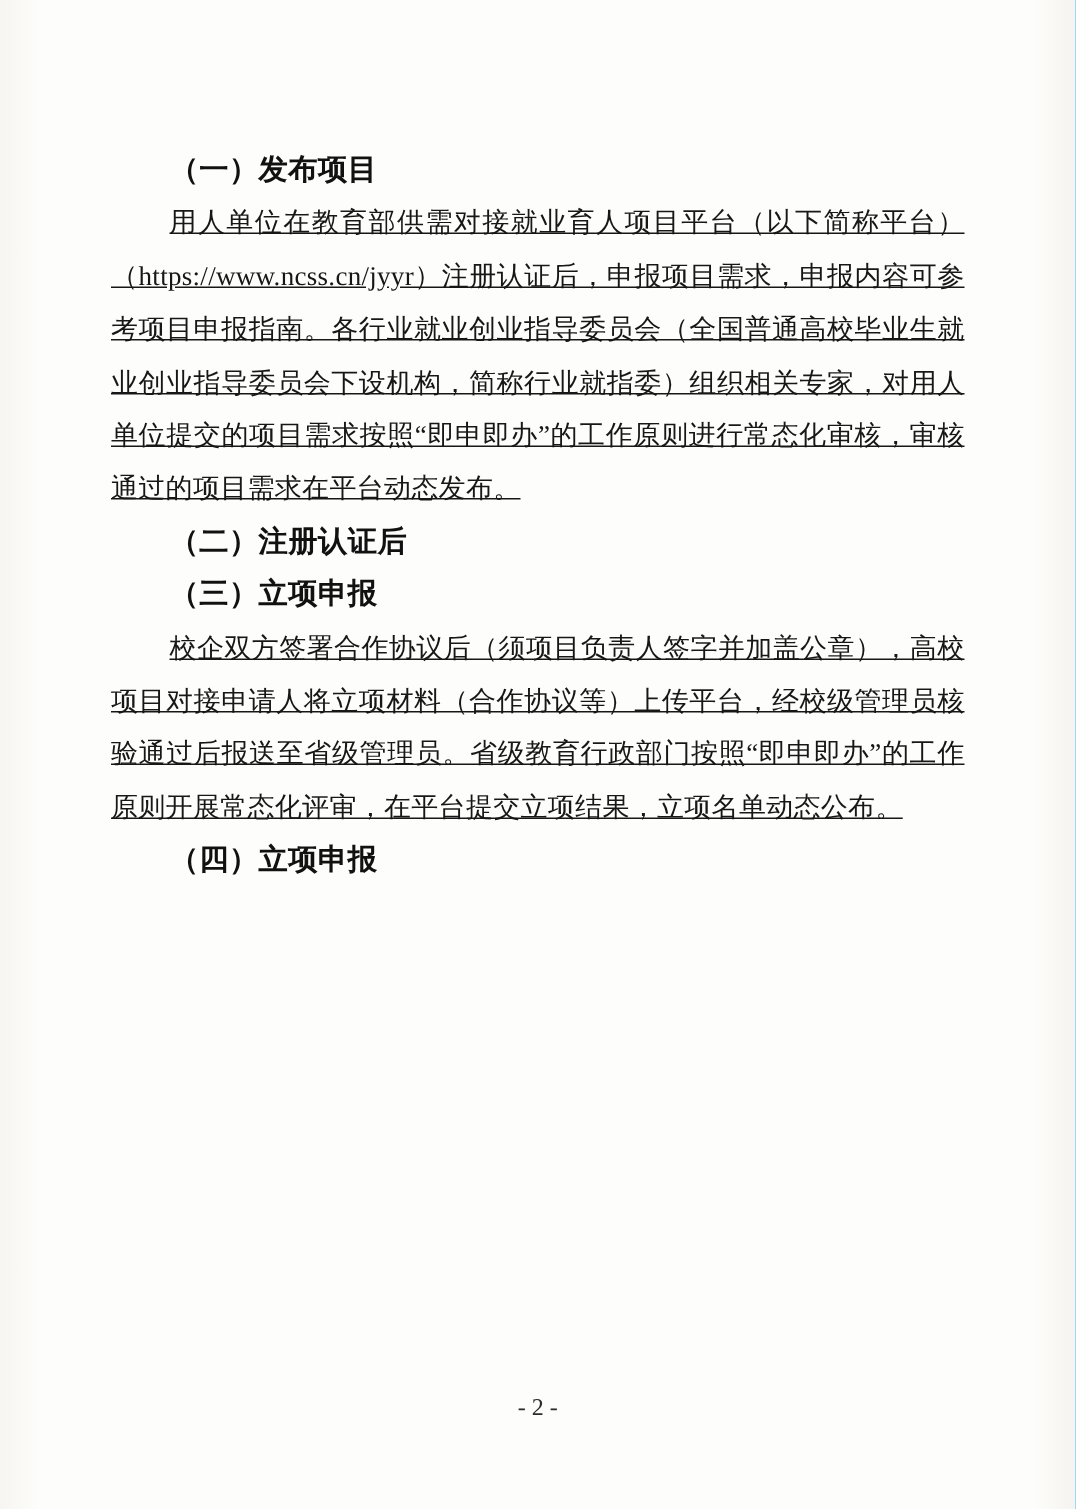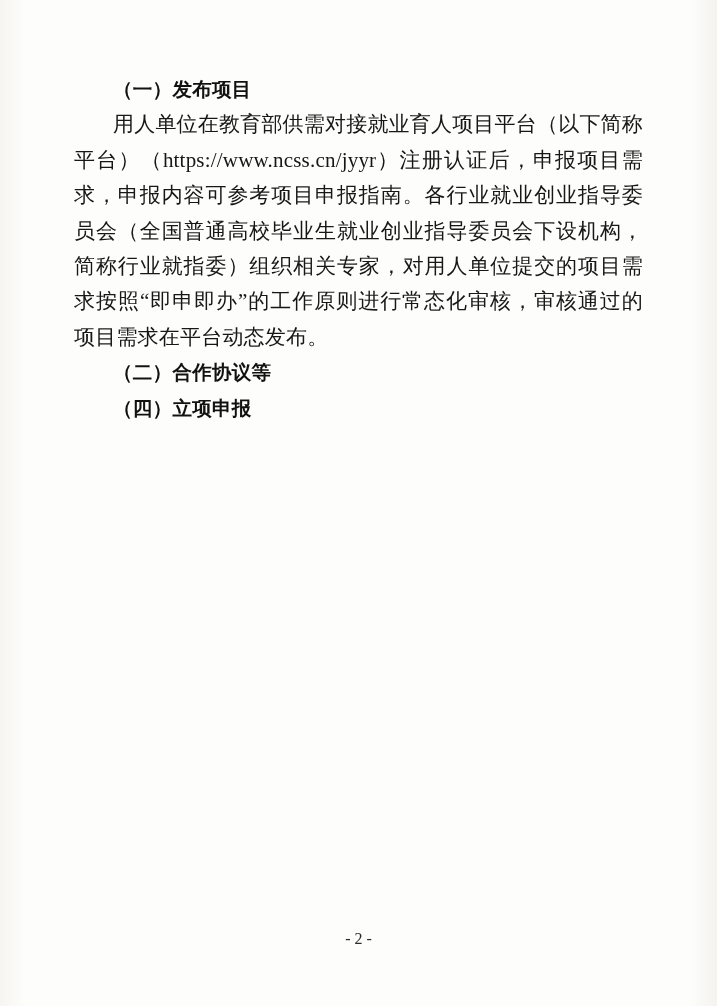--- a/index.html
+++ b/index.html
@@ -12,43 +12,44 @@
     background: #ffffff;
     font-family: "Liberation Serif", serif;
     overflow: hidden;
   }
   .page {
     position: relative;
     width: 717px;
     height: 1006px;
     background: #0ea5e9;
     box-sizing: border-box;
-    padding: 72px 74px 60px 74px;
+    padding: 96px 74px 60px 74px;
   }
   
   .page::before {
     content: "";
     position: absolute;
     left: 0; top: 0; right: 0; bottom: 0;
     background: linear-gradient(90deg, #f6f5f1 0px, #fdfdfb 26px, #fdfdfb 690px, #f4f3ef 717px);
     pointer-events: none;
     z-index: 0;
   }
   .content {
     position: relative;
     z-index: 1;
   }
   .para {
-    font-size: 21px;
+    font-size: 18px;
     line-height: 35.4px;
     color: #171717;
     text-align: justify;
     text-justify: inter-ideograph;
     margin: 0;
     letter-spacing: 0.2px;
+    text-decoration: underline;
   }
   .para.indent {
     text-indent: 39px;
   }
   .heading {
     font-family: "Liberation Sans", sans-serif;
     font-weight: bold;
     font-size: 19.5px;
     line-height: 35.4px;
     color: #111111;
@@ -70,21 +71,23 @@
 </style>
 </head>
 <body>
 
 <div class="page">
   <div class="content">
 
     <p class="heading">（一）发布项目</p>
     <p class="para indent">用人单位在教育部供需对接就业育人项目平台（以下简称平台）（https://www.ncss.cn/jyyr）注册认证后，申报项目需求，申报内容可参考项目申报指南。各行业就业创业指导委员会（全国普通高校毕业生就业创业指导委员会下设机构，简称行业就指委）组织相关专家，对用人单位提交的项目需求按照“即申即办”的工作原则进行常态化审核，审核通过的项目需求在平台动态发布。</p>
 
-    <p class="heading">（二）合作协议等</p>
+    <p class="heading">（二）注册认证后</p>
 
+    <p class="heading">（三）立项申报</p>
+    <p class="para indent">校企双方签署合作协议后（须项目负责人签字并加盖公章），高校项目对接申请人将立项材料（合作协议等）上传平台，经校级管理员核验通过后报送至省级管理员。省级教育行政部门按照“即申即办”的工作原则开展常态化评审，在平台提交立项结果，立项名单动态公布。</p>
 
     <p class="heading">（四）立项申报</p>
 
   </div>
 
   <div class="footer">- 2 -</div>
 </div>
 
 </body></html>

